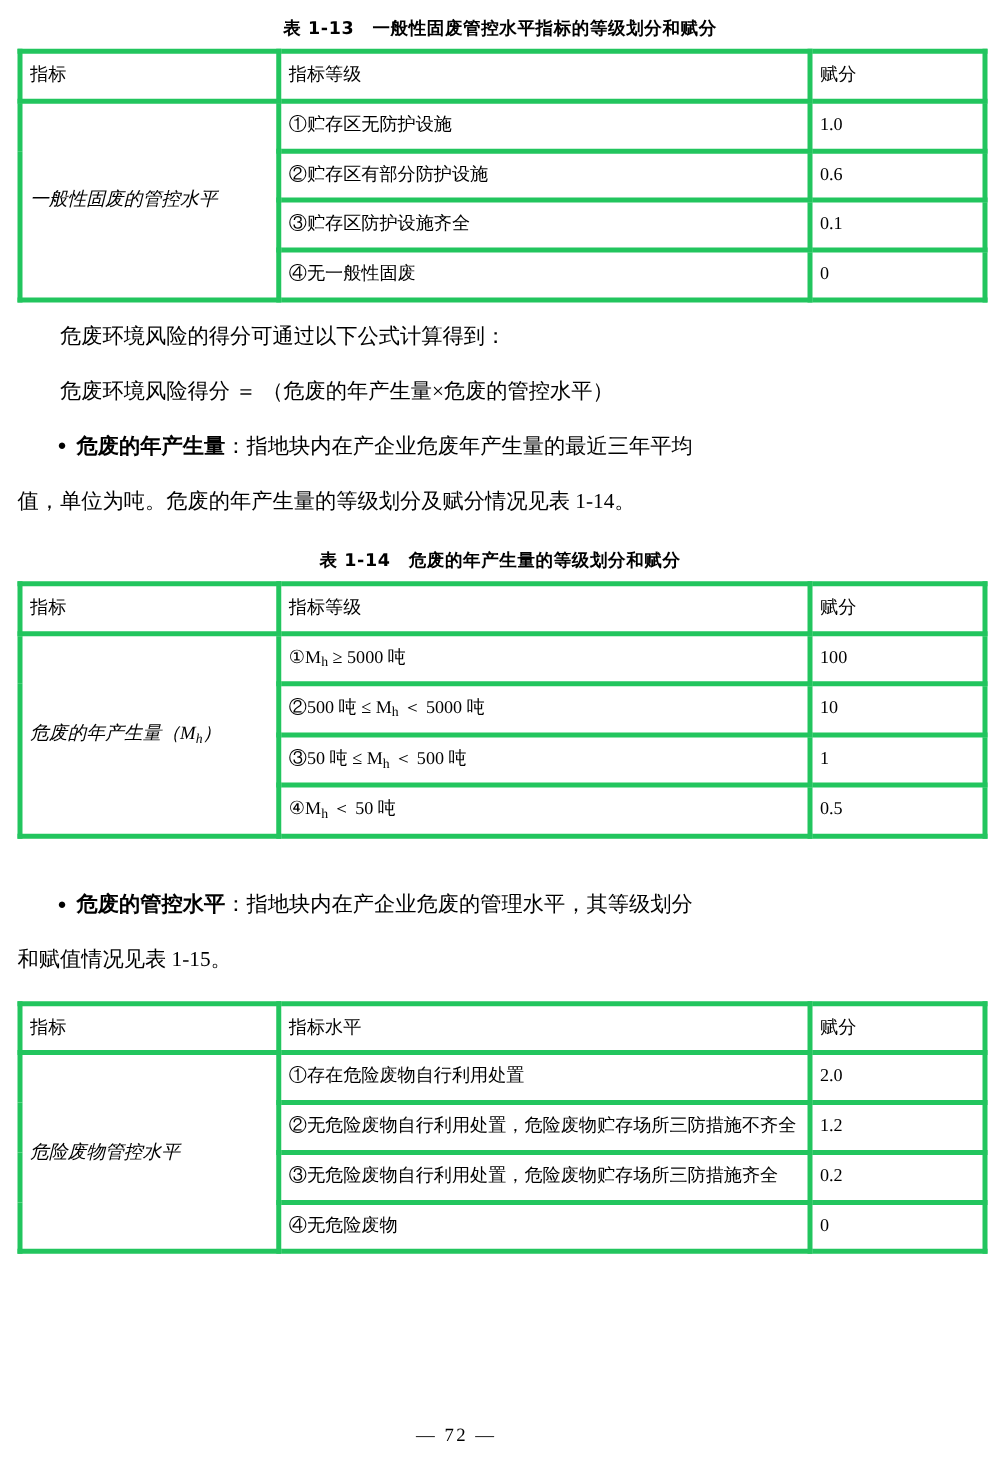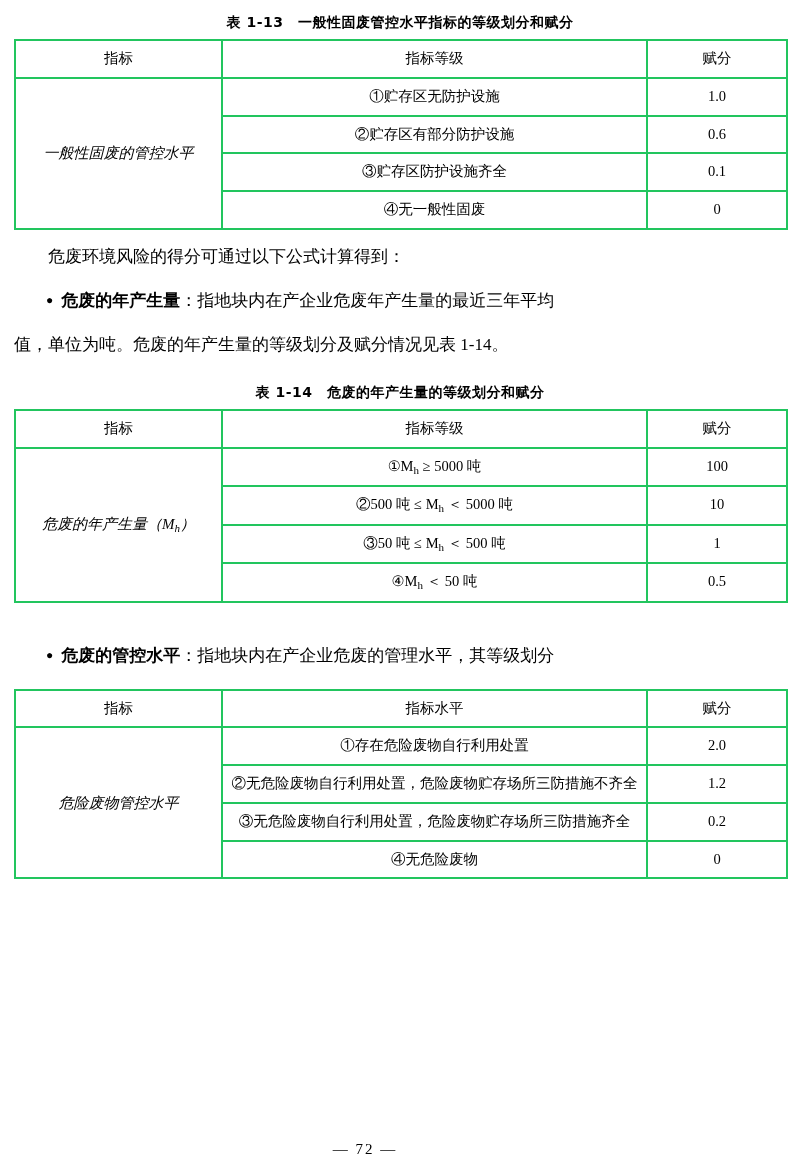--- a/index.html
+++ b/index.html
@@ -35,23 +35,23 @@
   
   table.grid {
     border-collapse: collapse;
     width: 772px;
     margin: 0 auto;
     table-layout: fixed;
     font-size: 14.5px;
   }
   table.grid th,
   table.grid td {
-    border: 2px solid #22c55e;
+    border: 4px solid #22c55e;
     padding: 7px 6px;
-    text-align: center;
+    text-align: left;
     vertical-align: middle;
     font-weight: normal;
     line-height: 1.5;
   }
   table.grid th {
     font-size: 14.5px;
   }
   .col-a { width: 207px; }
   .col-b { width: 425px; }
   .col-c { width: 140px; }
@@ -159,20 +159,21 @@
       </tr>
       <tr>
         <td class="cell-left">④无一般性固废</td>
         <td class="num-cell">0</td>
       </tr>
     </tbody>
   </table>
 
 
   <p class="body">危废环境风险的得分可通过以下公式计算得到：</p>
+  <p class="body">危废环境风险得分 ＝ （危废的年产生量×危废的管控水平）</p>
 
   <p class="bullet">
     <span class="bullet-dot">●</span><span class="bold">危废的年产生量</span><span>：指地块内在产企业危废年产生量的最近三年平均</span>
   </p>
   <p class="body no-indent">值，单位为吨。危废的年产生量的等级划分及赋分情况见表 1-14。</p>
 
   <div class="spacer-md"></div>
 
   <div class="tbl-caption">表 1-14　危废的年产生量的等级划分和赋分</div>
 
@@ -208,20 +209,21 @@
         <td class="num-cell">0.5</td>
       </tr>
     </tbody>
   </table>
 
   <div class="spacer-lg"></div>
 
   <p class="bullet">
     <span class="bullet-dot">●</span><span class="bold">危废的管控水平</span><span>：指地块内在产企业危废的管理水平，其等级划分</span>
   </p>
+  <p class="body no-indent">和赋值情况见表 1-15。</p>
 
   <div class="spacer-md"></div>
 
 
   <table class="grid">
     <colgroup>
       <col class="col-a">
         <col class="col-b">
         <col class="col-c">
     </colgroup>

